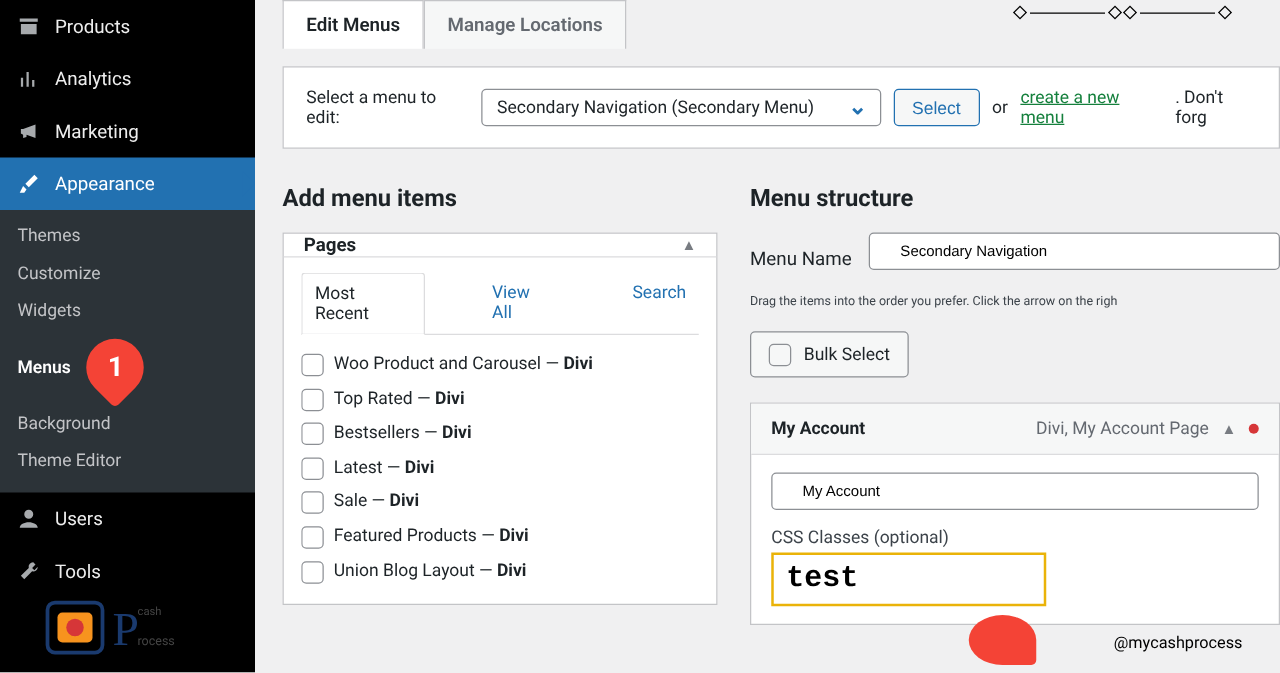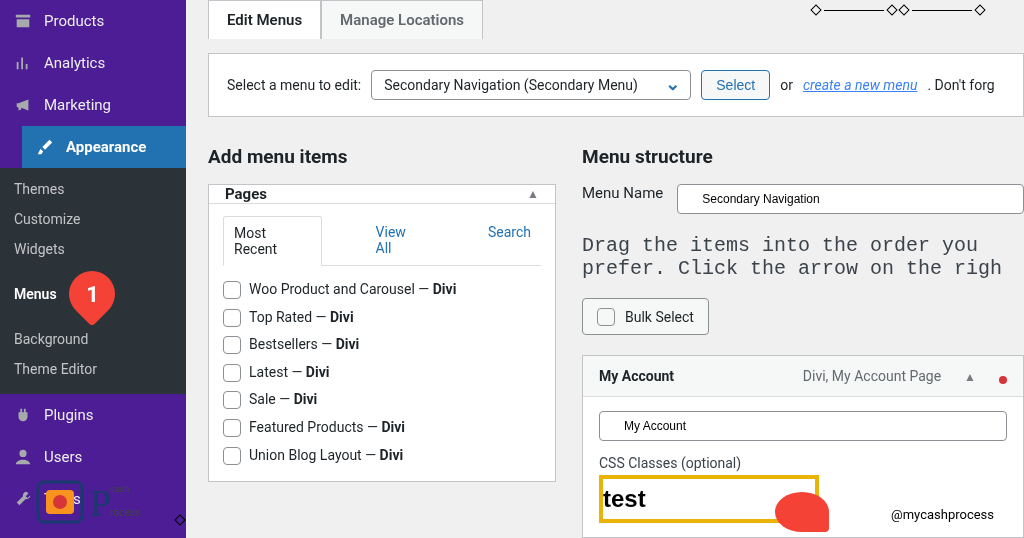--- a/index.html
+++ b/index.html
@@ -1,65 +1,65 @@
 <!DOCTYPE html>
 <html><head>
 <meta charset="utf-8">
 <style>
 * { box-sizing: border-box; margin: 0; padding: 0; }
 body { font-family: -apple-system, BlinkMacSystemFont, "Segoe UI", Roboto, sans-serif; font-size: 14px; color: #1d2327; background: #f0f0f1; width: 1024px; height: 538px; overflow: hidden; position: relative; }
 .layout { display: flex; width: 100%; height: 100%; }
-.sidebar { width: 186px; background: #4c1d95; color: #eee; flex-shrink: 0; }
+.sidebar { width: 204px; background: #000000; color: #eee; flex-shrink: 0; }
 .side-item { display: flex; align-items: center; padding: 10px 12px; color: #eee; cursor: pointer; font-size: 15px; }
 .side-item .icon { width: 22px; height: 22px; margin-right: 10px; display: flex; align-items: center; justify-content: center; fill: #a7aaad; }
-.side-item.active { background: #2271b1; color: #fff; position: relative; font-weight: 700; margin-left: 22px; }
+.side-item.active { background: #2271b1; color: #fff; position: relative; font-weight: 400; }
 .side-item.active .icon { fill: #fff; }
 .side-item.active::after { content: ""; position: absolute; right: -10px; top: 50%; transform: translateY(-50%); border: 10px solid transparent; border-left-color: #2271b1; }
 .submenu { background: #2c3338; padding: 6px 0 10px 0; }
 .sub-item { padding: 7px 14px; color: #c3c4c7; font-size: 14px; cursor: pointer; display: flex; align-items: center; text-align: center; }
 .sub-item.current { color: #fff; font-weight: 600; }
 .marker { background: #f44336; color: #fff; width: 46px; height: 46px; border-radius: 50% 50% 50% 4px; display: flex; align-items: center; justify-content: center; font-size: 22px; font-weight: 700; margin-left: 12px; transform: rotate(-45deg); }
 .marker span { transform: rotate(45deg); }
 .marker2 { position: absolute; bottom: 6px; right: 195px; background: #f44336; width: 54px; height: 40px; border-radius: 50% 50% 4px 50%; }
 .content { flex: 1; padding: 0 0 0 22px; overflow: hidden; }
 .tabs { display: flex; gap: 0; }
 .tab { border: 1px solid #c3c4c7; border-bottom: none; padding: 10px 18px; background: #f6f7f7; color: #646970; font-weight: 600; font-size: 15px; }
 .tab.active { background: #fff; color: #1d2327; }
 .select-bar { border: 1px solid #c3c4c7; background: #fff; margin-top: 14px; padding: 16px 18px; display: flex; align-items: center; gap: 10px; font-size: 14px; }
 .dropdown { border: 1px solid #8c8f94; border-radius: 4px; padding: 6px 30px 6px 12px; min-width: 320px; background: #fff; position: relative; display: flex; align-items: center; }
 .dropdown::after { content: "⌄"; position: absolute; right: 10px; top: 2px; font-size: 18px; color: #2271b1; font-weight: bold; }
 .btn { border: 1px solid #2271b1; background: #f6f7f7; color: #2271b1; padding: 6px 14px; border-radius: 4px; cursor: pointer; font-size: 14px; font-weight: 500; }
-.link { color: #3b82f6; text-decoration: underline; cursor: pointer; font-style: italic; }
+.link { color: #15803d; text-decoration: underline; cursor: pointer; }
 .cols { display: flex; gap: 26px; margin-top: 28px; }
 .col-left { width: 348px; }
 .col-right { flex: 1; }
 h2 { font-size: 19px; font-weight: 700; margin-bottom: 16px; }
 .accordion { border: 1px solid #c3c4c7; background: #fff; }
 .acc-head { padding: 0 16px; font-weight: 700; font-size: 15px; display: flex; justify-content: space-between; align-items: center; border-bottom: 1px solid #dcdcde; }
 .acc-body { padding: 12px 14px; }
 .mini-tabs { display: flex; border-bottom: 1px solid #dcdcde; margin-bottom: 10px; gap: 44px; }
 .mini-tab { padding: 8px 10px; color: #2271b1; cursor: pointer; font-size: 14px; }
 .mini-tab.active { border: 1px solid #dcdcde; border-bottom: 1px solid #fff; margin-bottom: -1px; color: #1d2327; border-radius: 3px 3px 0 0; }
 .page-list { max-height: 200px; overflow-y: auto; padding-right: 6px; }
 .page-list::-webkit-scrollbar { width: 10px; }
 .page-list::-webkit-scrollbar-thumb { background: #c3c4c7; border-radius: 5px; }
 .page-item { display: flex; align-items: flex-start; gap: 8px; padding: 4px 0; font-size: 14px; line-height: 1.4; }
 .checkbox { width: 18px; height: 18px; border: 1px solid #8c8f94; border-radius: 4px; flex-shrink: 0; margin-top: 1px; }
-.row { display: flex; align-items: flex-start; gap: 14px; margin-bottom: 20px; }
+.row { display: flex; align-items: flex-end; gap: 14px; margin-bottom: 20px; }
 .label-txt { font-size: 15px; color: #1d2327; }
 .input { border: 1px solid #8c8f94; border-radius: 4px; padding: 7px 24px; font-size: 12px; flex: 1; background: #fff; }
-.help-text { font-size: 20px; color: #3c434a; margin-bottom: 18px; font-family: Liberation Mono, monospace; }
+.help-text { font-size: 10px; color: #3c434a; margin-bottom: 18px; }
 .bulk { border: 1px solid #8c8f94; border-radius: 4px; padding: 8px 14px; display: inline-flex; align-items: center; gap: 10px; background: #f6f7f7; }
 .structure-box { border: 1px solid #c3c4c7; background: #fff; margin-top: 20px; }
 .menu-item-bar { background: #f6f7f7; border-bottom: 1px solid #dcdcde; padding: 12px 16px; display: flex; justify-content: space-between; align-items: center; font-size: 14px; }
 .menu-item-bar .left { font-weight: 700; }
-.menu-item-bar .right { color: #646970; display: flex; align-items: flex-end; gap: 23px; }
+.menu-item-bar .right { color: #646970; display: flex; align-items: center; gap: 10px; }
 .menu-item-body { padding: 14px 16px; }
 .field-label { font-size: 14px; color: #3c434a; margin-bottom: 4px; }
-.big-input { border: 4px solid #eab308; padding: 6px 0; font-size: 24px; font-weight: 700; width: 220px; font-family: Liberation Sans, sans-serif; }
+.big-input { border: 2px solid #eab308; padding: 6px 10px; font-size: 24px; font-weight: 700; width: 220px; font-family: Liberation Mono, monospace; }
 .deco-top { position: absolute; top: 6px; right: 40px; display: flex; align-items: center; gap: 4px; }
 .diamond { width: 8px; height: 8px; border: 1px solid #000; transform: rotate(45deg); }
 .hline { width: 60px; height: 1px; background: #000; }
 .deco-bl { position: absolute; bottom: 8px; left: 32px; width: 120px; height: 60px; }
 .fake-logo { position: relative; width: 100%; height: 100%; }
 .watermark { position: absolute; bottom: 16px; right: 30px; font-size: 13px; color: #000; display: flex; gap: 30px; }
 .caret-up { font-size: 12px; color: #787c82; }
 .red-dot { width: 8px; height: 8px; background: #d63638; border-radius: 50%; }
 </style>
 </head>
@@ -108,28 +108,20 @@
         <div class="marker">
             <span>1</span>
           </div>
       </div>
       <div class="sub-item">Background</div>
       <div class="sub-item">Theme Editor</div>
     </div>
     <div class="side-item">
       <span class="icon">
           <svg viewBox="0 0 20 20" width="18" height="18">
-            <path d="M7 3v4H5v5a5 5 0 0010 0V7h-2V3h-2v4H9V3z"></path>
-          </svg>
-        </span>
-      <span>Plugins</span>
-    </div>
-    <div class="side-item">
-      <span class="icon">
-          <svg viewBox="0 0 20 20" width="18" height="18">
             <path d="M10 10a4 4 0 100-8 4 4 0 000 8zM2 18c0-3 4-5 8-5s8 2 8 5z"></path>
           </svg>
         </span>
       <span>Users</span>
     </div>
     <div class="side-item">
       <span class="icon">
           <svg viewBox="0 0 20 20" width="18" height="18">
             <path d="M14 2a4 4 0 00-4 5l-7 7 3 3 7-7a4 4 0 005-4l-3 3-2-2 3-3z"></path>
           </svg>

